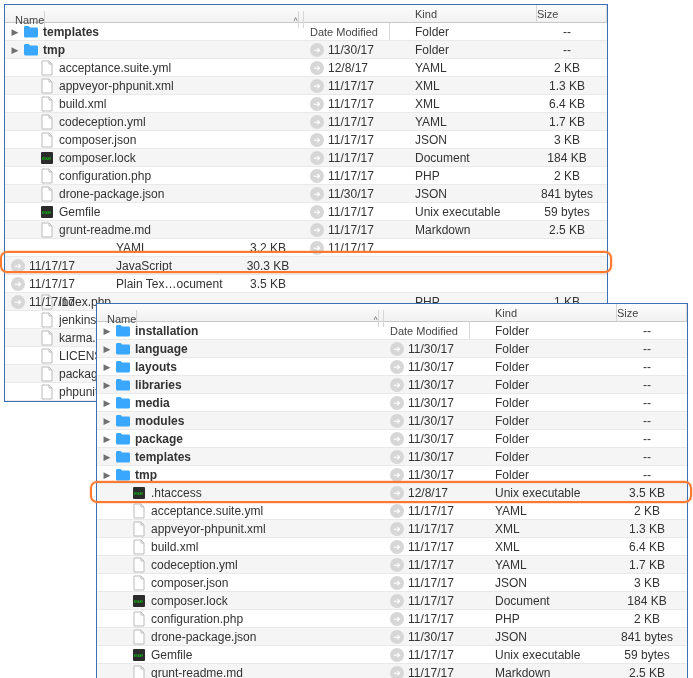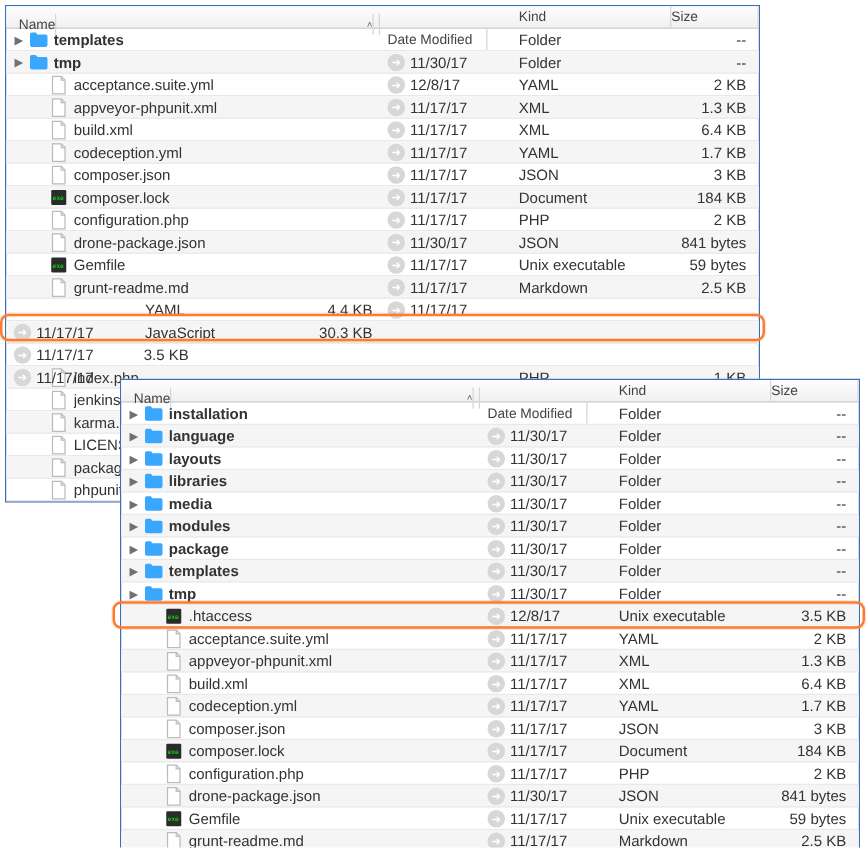--- a/index.html
+++ b/index.html
@@ -34,21 +34,21 @@
     font-weight: 400;
     font-size: 11px;
     color: #444;
     background: linear-gradient(#fdfdfd,#f1f1f1);
     border-bottom: 1px solid #c8c8c8;
   }
   .header span { border-right: 1px solid #d6d6d6; height:100%; display:flex; align-items:center; }
   .col-name  { flex: 1 1 auto; overflow: hidden; text-overflow: ellipsis; display:flex; align-items:center; }
   .col-date  { width: 86px;  padding-left: 6px; position:relative;margin-top:36px; }
   .col-kind  { width: 128px; padding-left: 6px; overflow:hidden; text-overflow: ellipsis; margin-left: 19px; }
-  .col-size  { width: 70px;  text-align: right; padding-right: 10px; }
+  .col-size  { width: 70px;  text-align: center; padding-right: 10px; }
   .header .col-name { padding-left: 6px; margin-top: 12px; }
   .header .col-date { display:flex; }
   .disclosure { width:12px; text-align:center; color:#707070; font-size:9px; display:inline-block;}
   .indent0 .disclosure-wrap { width: 18px; }
   .indent1 .disclosure-wrap { width: 34px; }
   .disclosure-wrap { display:inline-flex; justify-content:flex-end; align-items:center; padding-right:2px;}
   .icon { width:16px; height:16px; margin-right:4px; flex:0 0 16px; display:inline-flex; align-items:center; justify-content:center; }
   .icon svg { width:16px; height:16px; }
   .fname { overflow:hidden; text-overflow: ellipsis; text-align: center; }
   .fname.bold { font-weight:600; }
@@ -300,35 +300,36 @@
         </span>
         <span class="col-kind">Markdown</span>
         <span class="col-size">2.5 KB</span>
       </div>
       <div class="row indent1">
         <span class="col-date date-cell">
           <span class="arrow-circle">➜</span>
           <span>11/17/17</span>
         </span>
         <span class="col-kind">YAML</span>
-        <span class="col-size">4.4 KB</span>
+        <span class="col-size">3.2 KB</span>
       </div>
       <div class="row indent1">
         <span class="col-date date-cell">
           <span class="arrow-circle">➜</span>
           <span>11/17/17</span>
         </span>
         <span class="col-kind">JavaScript</span>
         <span class="col-size">30.3 KB</span>
       </div>
       <div class="row indent1">
         <span class="col-date date-cell">
           <span class="arrow-circle">➜</span>
           <span>11/17/17</span>
         </span>
+        <span class="col-kind">Plain Tex…ocument</span>
         <span class="col-size">3.5 KB</span>
       </div>
       <div class="row indent1">
         <span class="col-name">
           <span class="disclosure-wrap"></span>
           <span class="icon">
             <svg viewBox="0 0 16 16">
               <path d="M3 1h7l3 3v11H3z" fill="#fff" stroke="#bbb"></path>
               <path d="M10 1v3h3" fill="none" stroke="#bbb"></path>
             </svg>

